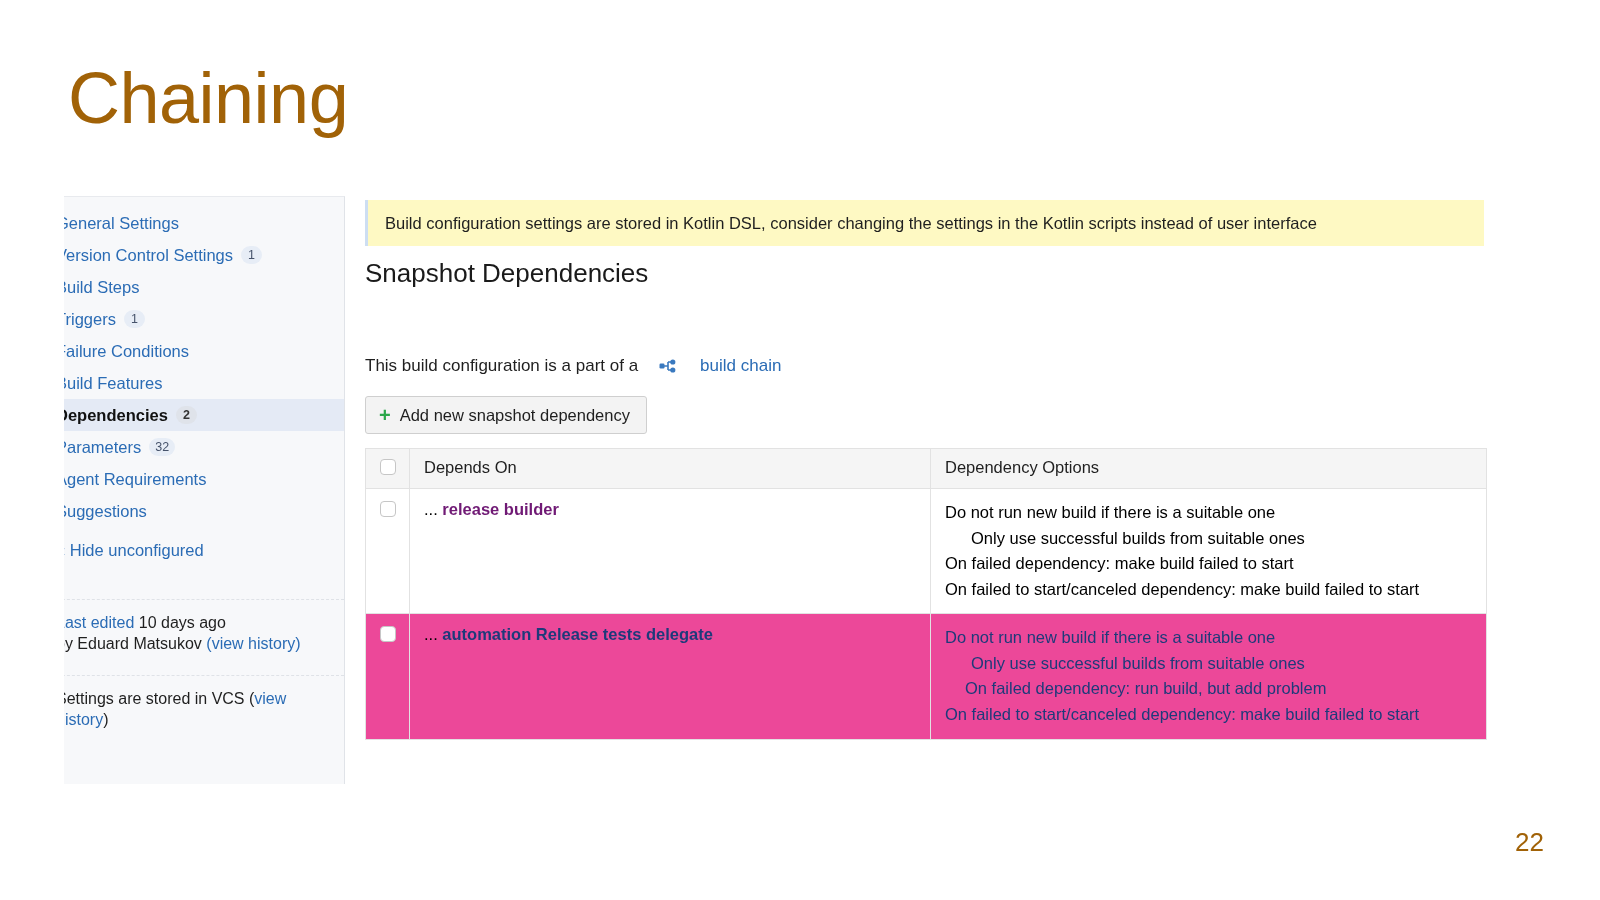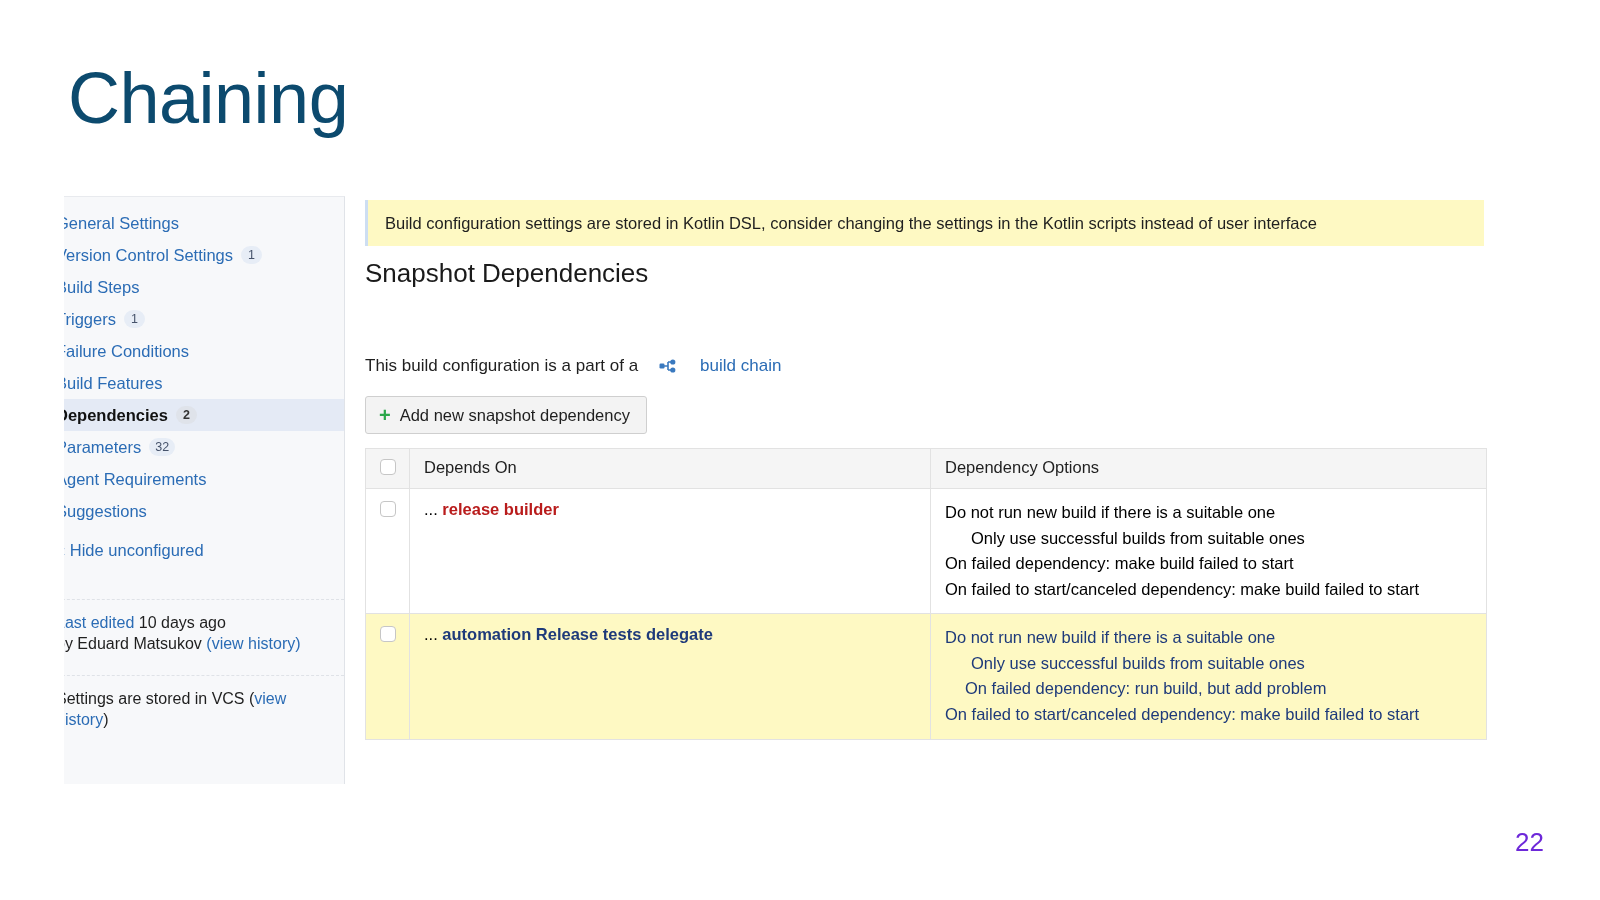--- a/index.html
+++ b/index.html
@@ -7,21 +7,21 @@
     width: 1600px; height: 900px;
     background: #ffffff;
     font-family: "Liberation Sans", sans-serif;
     overflow: hidden;
   }
   #slide { position: relative; width: 1600px; height: 900px; background: #fff; }
 
   
   #slide-title {
     position: absolute; left: 68px; top: 62px;
-    font-size: 72px; font-weight: 400; color: #0c4a6e;
+    font-size: 72px; font-weight: 400; color: #a16207;
     letter-spacing: -0.5px; line-height: 1.0;
     white-space: nowrap;
   }
 
   
   #shot {
     position: absolute; left: 64px; top: 196px;
     width: 1438px; height: 588px;
     overflow: hidden; background: #ffffff;
   }
@@ -135,33 +135,33 @@
     background: #f5f5f5; font-weight: 400; color: #1f1f1f;
     height: 40px; padding-top: 9px; white-space: nowrap;
   }
   #dep-table td { height: 38px; }
   .cbx {
     display: inline-block; width: 16px; height: 16px;
     border: 1px solid #c6c6c6; border-radius: 4px; background: #fff;
     cursor: pointer; vertical-align: -2px;
   }
   .th-check, .td-check { padding-left: 13px; padding-right: 0; }
-  .dep-link { color: #b91c1c; text-decoration: none; cursor: pointer; }
+  .dep-link { color: #701a75; text-decoration: none; cursor: pointer; }
   .dep-link b { font-weight: 700; }
   .opt-list { line-height: 1.55; white-space: nowrap; }
   .opt-list .indent { padding-left: 26px; display: block; }
-  tr.highlight td { background: #fef9c3; }
+  tr.highlight td { background: #ec4899; }
   tr.highlight .dep-link, tr.highlight .opt-list { color: #1e3a7a; }
   tr.highlight .dep-link { font-weight: 700; }
   tr.highlight .opt-list { font-weight: 400; }
 
   
   #page-number {
     position: absolute; right: 56px; bottom: 42px;
-    font-size: 26px; color: #6d28d9;
+    font-size: 26px; color: #a16207;
   }
 </style>
 </head>
 <body>
 
 <div id="slide">
 
   <div id="slide-title">Chaining</div>
 
   <div id="shot">

